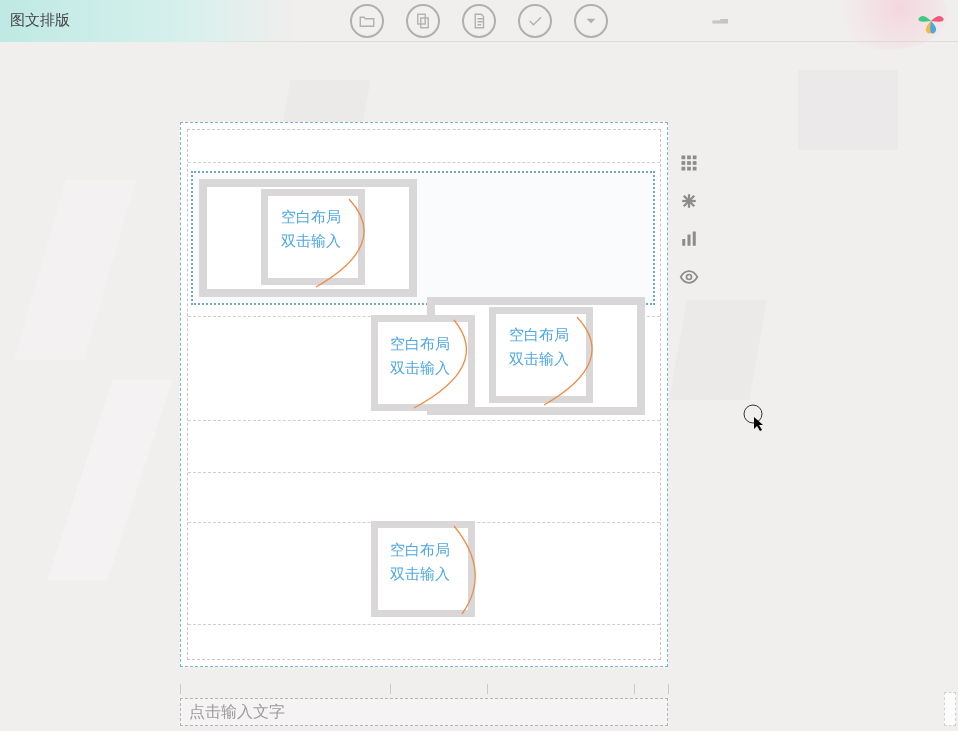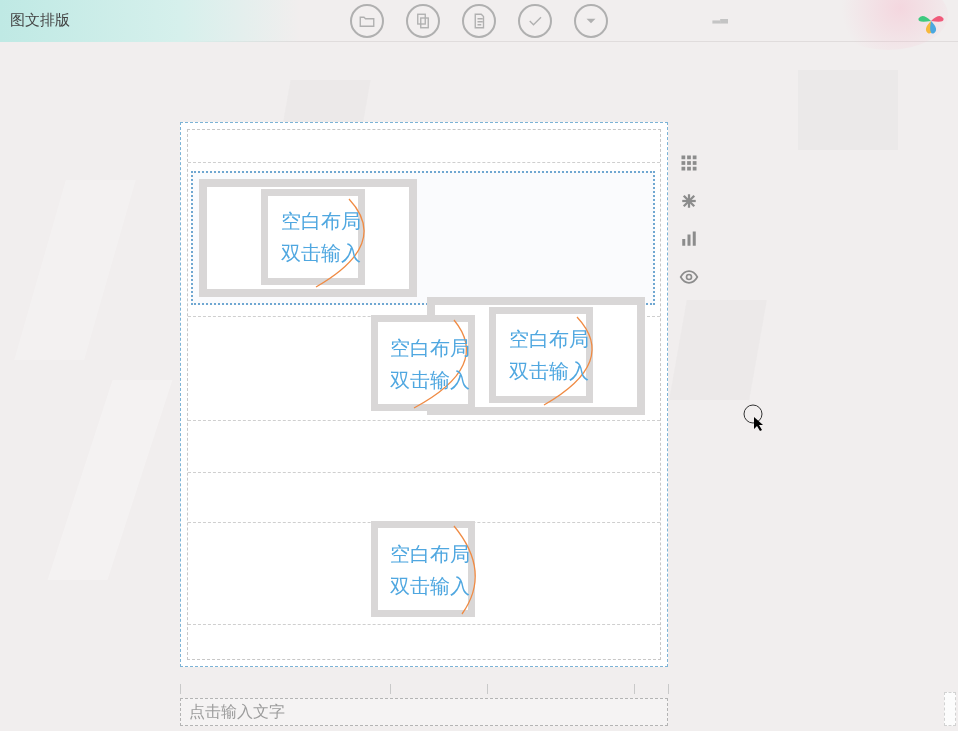--- a/index.html
+++ b/index.html
@@ -111,21 +111,21 @@
     border: 8px solid #d9d7d7;
     background: #fff;
   }
   .card-inner {
     position: absolute;
     background: #fff;
     border: 7px solid #d9d7d7;
   }
   .card-label {
     position: absolute;
-    font-size: 20px;
+    font-size: 15px;
     color: #4fa7e0;
     line-height: 1.6;
     white-space: nowrap;
   }
   .curve {
     position: absolute;
     pointer-events: none;
   }
 
   

